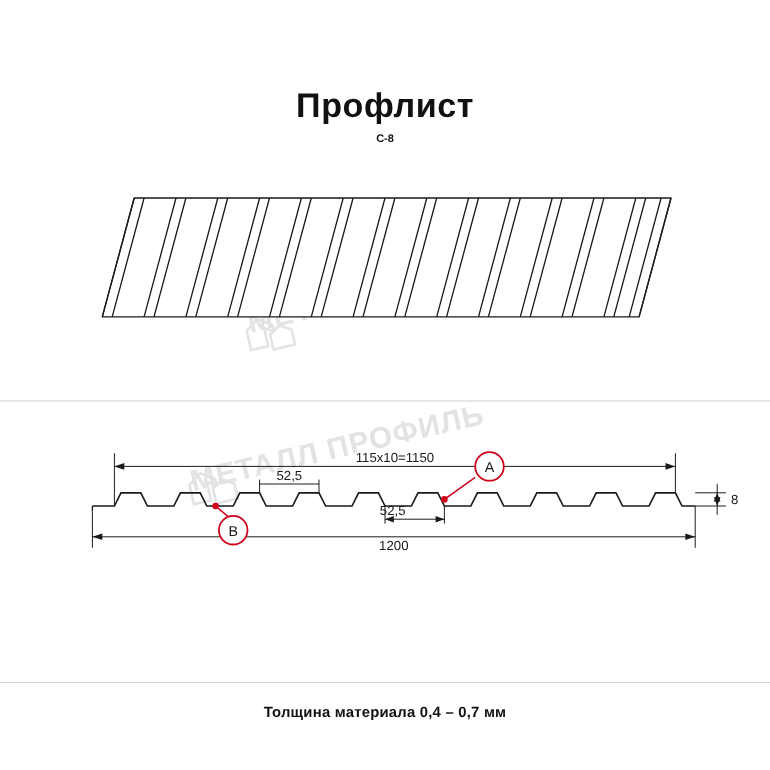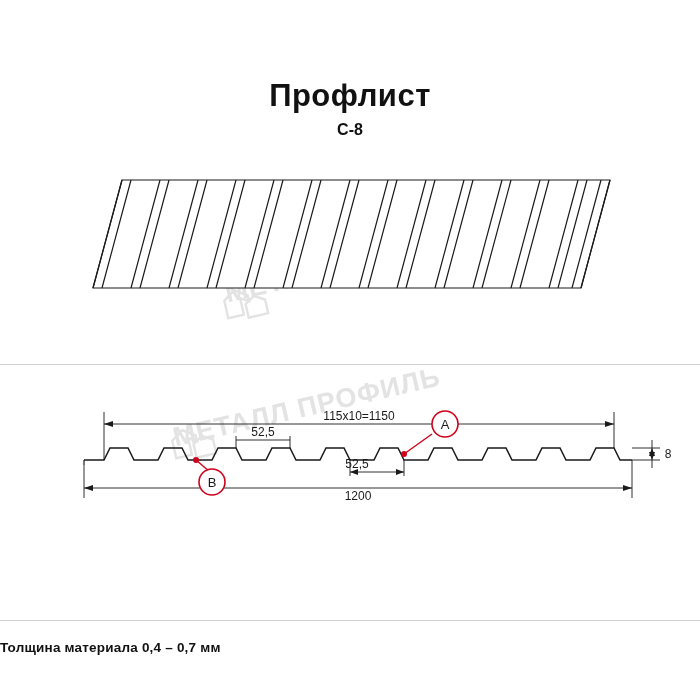--- a/index.html
+++ b/index.html
@@ -31,38 +31,39 @@
     font-weight: bold;
     letter-spacing: 0.5px;
     color: #111;
   }
   .subtitle {
     position: absolute;
     top: 101px;
     left: 0;
     width: 700px;
     text-align: center;
-    font-size: 16px;
+    font-size: 10px;
     font-weight: bold;
     color: #111;
   }
   .divider {
     position: absolute;
     left: 0;
     width: 700px;
     height: 1px;
     background: #d2d2d2;
   }
   .divider.top { top: 344px; }
   .divider.bottom { top: 600px; }
   .footnote {
     position: absolute;
     top: 620px;
     left: 0;
     width: 700px;
+    text-align: center;
     font-size: 13.5px;
     font-weight: bold;
     color: #111;
     letter-spacing: 0.2px;
   }
   .svg-layer {
     position: absolute;
     top: 0;
     left: 0;
   }

